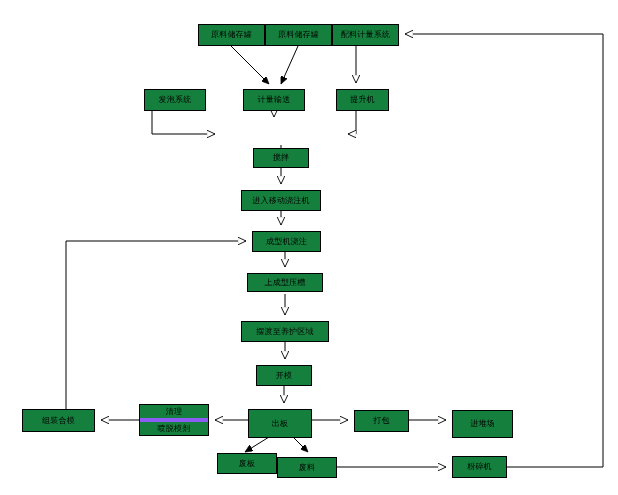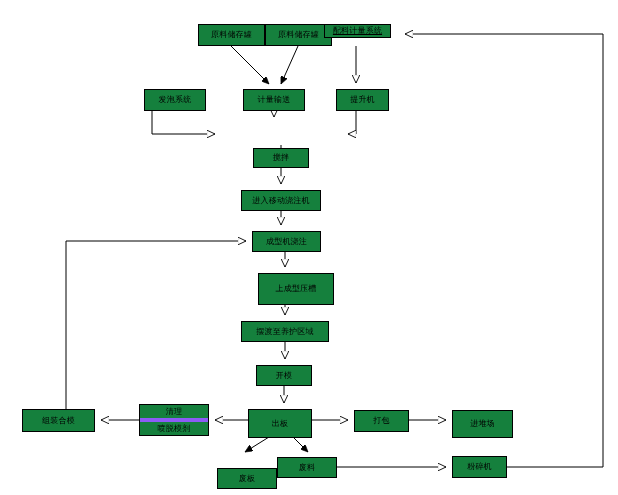--- a/index.html
+++ b/index.html
@@ -115,21 +115,21 @@
   </svg>
 
   <div class="node" style="left:198px;top:24px;width:67px;height:22px;">
     <div class="cell">原料储存罐</div>
   </div>
 
   <div class="node" style="left:265px;top:24px;width:67px;height:22px;">
     <div class="cell">原料储存罐</div>
   </div>
 
-  <div class="node" style="left:324px;top:24px;width:67px;height:14px;text-decoration:underline;">
+  <div class="node" style="left:332px;top:24px;width:67px;height:22px;">
     <div class="cell">配料计量系统</div>
   </div>
 
   <div class="node" style="left:144px;top:89px;width:62px;height:22px;">
     <div class="cell">发泡系统</div>
   </div>
 
   <div class="node" style="left:243px;top:89px;width:62px;height:22px;">
     <div class="cell">计量输送</div>
   </div>
@@ -144,21 +144,21 @@
   </div>
 
   <div class="node" style="left:241px;top:190px;width:80px;height:21px;">
     <div class="cell">进入移动浇注机</div>
   </div>
 
   <div class="node" style="left:252px;top:231px;width:69px;height:21px;">
     <div class="cell">成型机浇注</div>
   </div>
 
-  <div class="node" style="left:258px;top:273px;width:76px;height:32px;">
+  <div class="node" style="left:247px;top:273px;width:76px;height:19px;">
     <div class="cell">上成型压槽</div>
   </div>
 
   <div class="node" style="left:241px;top:321px;width:88px;height:21px;">
     <div class="cell">摆渡至养护区域</div>
   </div>
 
   <div class="node" style="left:256px;top:365px;width:56px;height:21px;">
     <div class="cell">开模</div>
   </div>
@@ -172,21 +172,21 @@
   </div>
 
   <div class="node" style="left:452px;top:410px;width:61px;height:28px;">
     <div class="cell">进堆场</div>
   </div>
 
   <div class="node" style="left:22px;top:409px;width:73px;height:23px;">
     <div class="cell">组装合模</div>
   </div>
 
-  <div class="node" style="left:217px;top:468px;width:60px;height:21px;">
+  <div class="node" style="left:217px;top:453px;width:60px;height:21px;">
     <div class="cell">废板</div>
   </div>
 
   <div class="node" style="left:277px;top:457px;width:60px;height:21px;">
     <div class="cell">废料</div>
   </div>
 
   <div class="node" style="left:452px;top:456px;width:55px;height:22px;">
     <div class="cell">粉碎机</div>
   </div>

